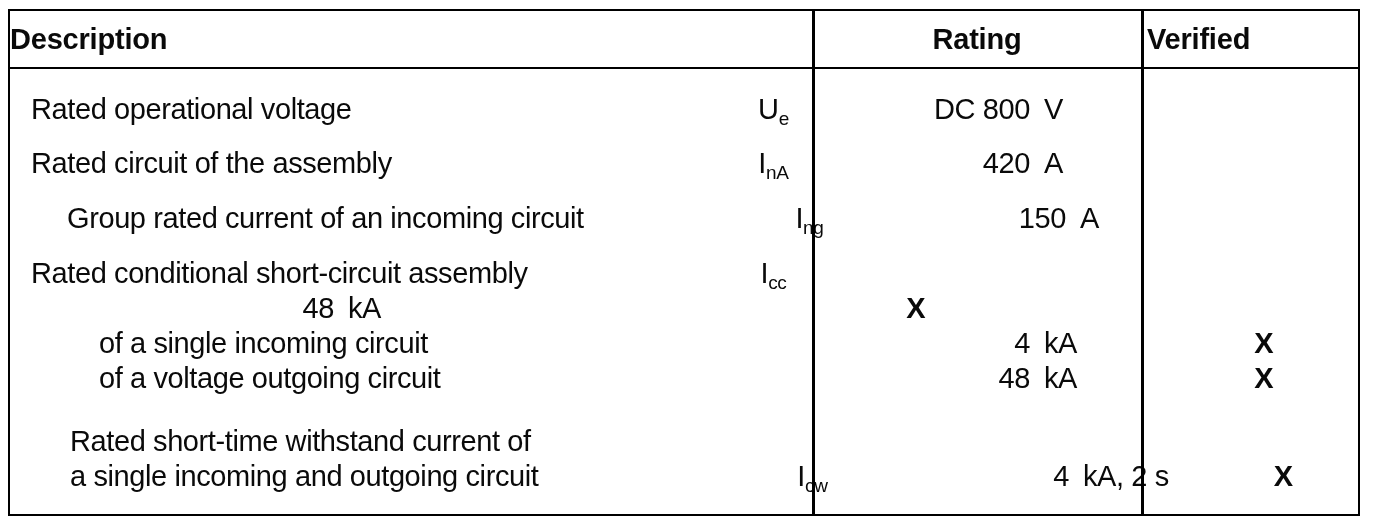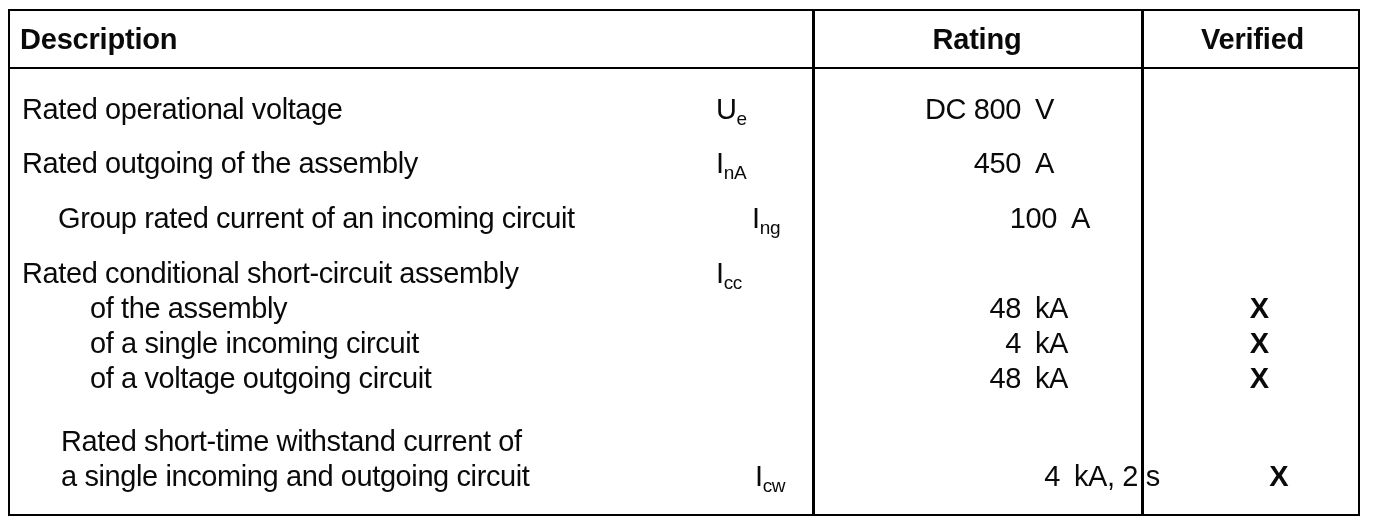--- a/index.html
+++ b/index.html
@@ -14,32 +14,32 @@
     position:absolute; left:8px; top:9px; width:1352px; height:507px;
     border:2.5px solid #000;
   }
   .vline { position:absolute; top:0; bottom:0; width:2.5px; background:#000; }
   .vline-1 { left:802px; }
   .vline-2 { left:1131px; }
   .hdr {
     height:58px; display:flex; align-items:center;
     border-bottom:2.5px solid #000; font-weight:bold; letter-spacing:-0.2px;
   }
-  .h-desc { width:803px; padding-left:10px; }
+  .h-desc { width:803px; padding-left:0; }
   .h-rating { width:328px; text-align:center; }
-  .h-verified { flex:1; text-align:center;margin-left:6px; }
+  .h-verified { flex:1; text-align:left;margin-left:6px; }
   .body { padding-top:23px; }
   .group-2 { margin-top:19px; }
   .group-3 { margin-top:20px;padding-left:36px; }
   .group-4 { margin-top:20px; }
   .group-5 { margin-top:28px;padding-left:39px; }
-  .line { display:flex; height:35px; line-height:35px; white-space:nowrap; }
+  .line { display:flex; height:35px; line-height:35px; white-space:nowrap;margin-left:9px; }
   .c-desc { width:696px; padding-left:12px; overflow:hidden; }
   .c-desc .indent { padding-left:68px; display:inline-block; }
-  .c-sym { width:107px; padding-left:10px; }
+  .c-sym { width:107px; padding-left:10px;text-align:center; }
   .c-rating { width:348px; display:flex; }
   .c-rating .num { flex:1; text-align:right; }
   .c-rating .unit { width:140px; padding-left:14px; }
   .c-verified { flex:1; text-align:center; font-weight:bold; letter-spacing:0; }
   .sub { font-size:19px; vertical-align:-6px; letter-spacing:-0.3px; }
 </style>
 </head>
 <body>
 
 <div class="canvas">
@@ -62,54 +62,53 @@
           <div class="c-rating">
               <span class="num">DC 800</span>
               <span class="unit">V</span>
             </div>
           <div class="c-verified"></div>
         </div>
       </div>
 
       <div class="group group-2">
         <div class="line">
-          <div class="c-desc"><span>Rated outgoing of the assembly</span></div>
+          <div class="c-desc"><span>Rated circuit of the assembly</span></div>
           <div class="c-sym"><span>I</span><span class="sub">nA</span></div>
           <div class="c-rating">
-              <span class="num">450</span>
+              <span class="num">420</span>
               <span class="unit">A</span>
             </div>
           <div class="c-verified"></div>
         </div>
       </div>
 
       <div class="group group-3">
         <div class="line">
           <div class="c-desc"><span>Group rated current of an incoming circuit</span></div>
           <div class="c-sym"><span>I</span><span class="sub">ng</span></div>
           <div class="c-rating">
-              <span class="num">100</span>
+              <span class="num">150</span>
               <span class="unit">A</span>
             </div>
           <div class="c-verified"></div>
         </div>
       </div>
 
       <div class="group group-4">
         <div class="line">
           <div class="c-desc"><span>Rated conditional short-circuit assembly</span></div>
           <div class="c-sym"><span>I</span><span class="sub">cc</span></div>
           <div class="c-rating">
               <span class="num"></span>
               <span class="unit"></span>
             </div>
           <div class="c-verified"></div>
         </div>
         <div class="line">
-          <div class="c-desc"><span class="indent">of the assembly</span></div>
           <div class="c-sym"></div>
           <div class="c-rating">
               <span class="num">48</span>
               <span class="unit">kA</span>
             </div>
           <div class="c-verified"><span>X</span></div>
         </div>
         <div class="line">
           <div class="c-desc"><span class="indent">of a single incoming circuit</span></div>
           <div class="c-sym"></div>

